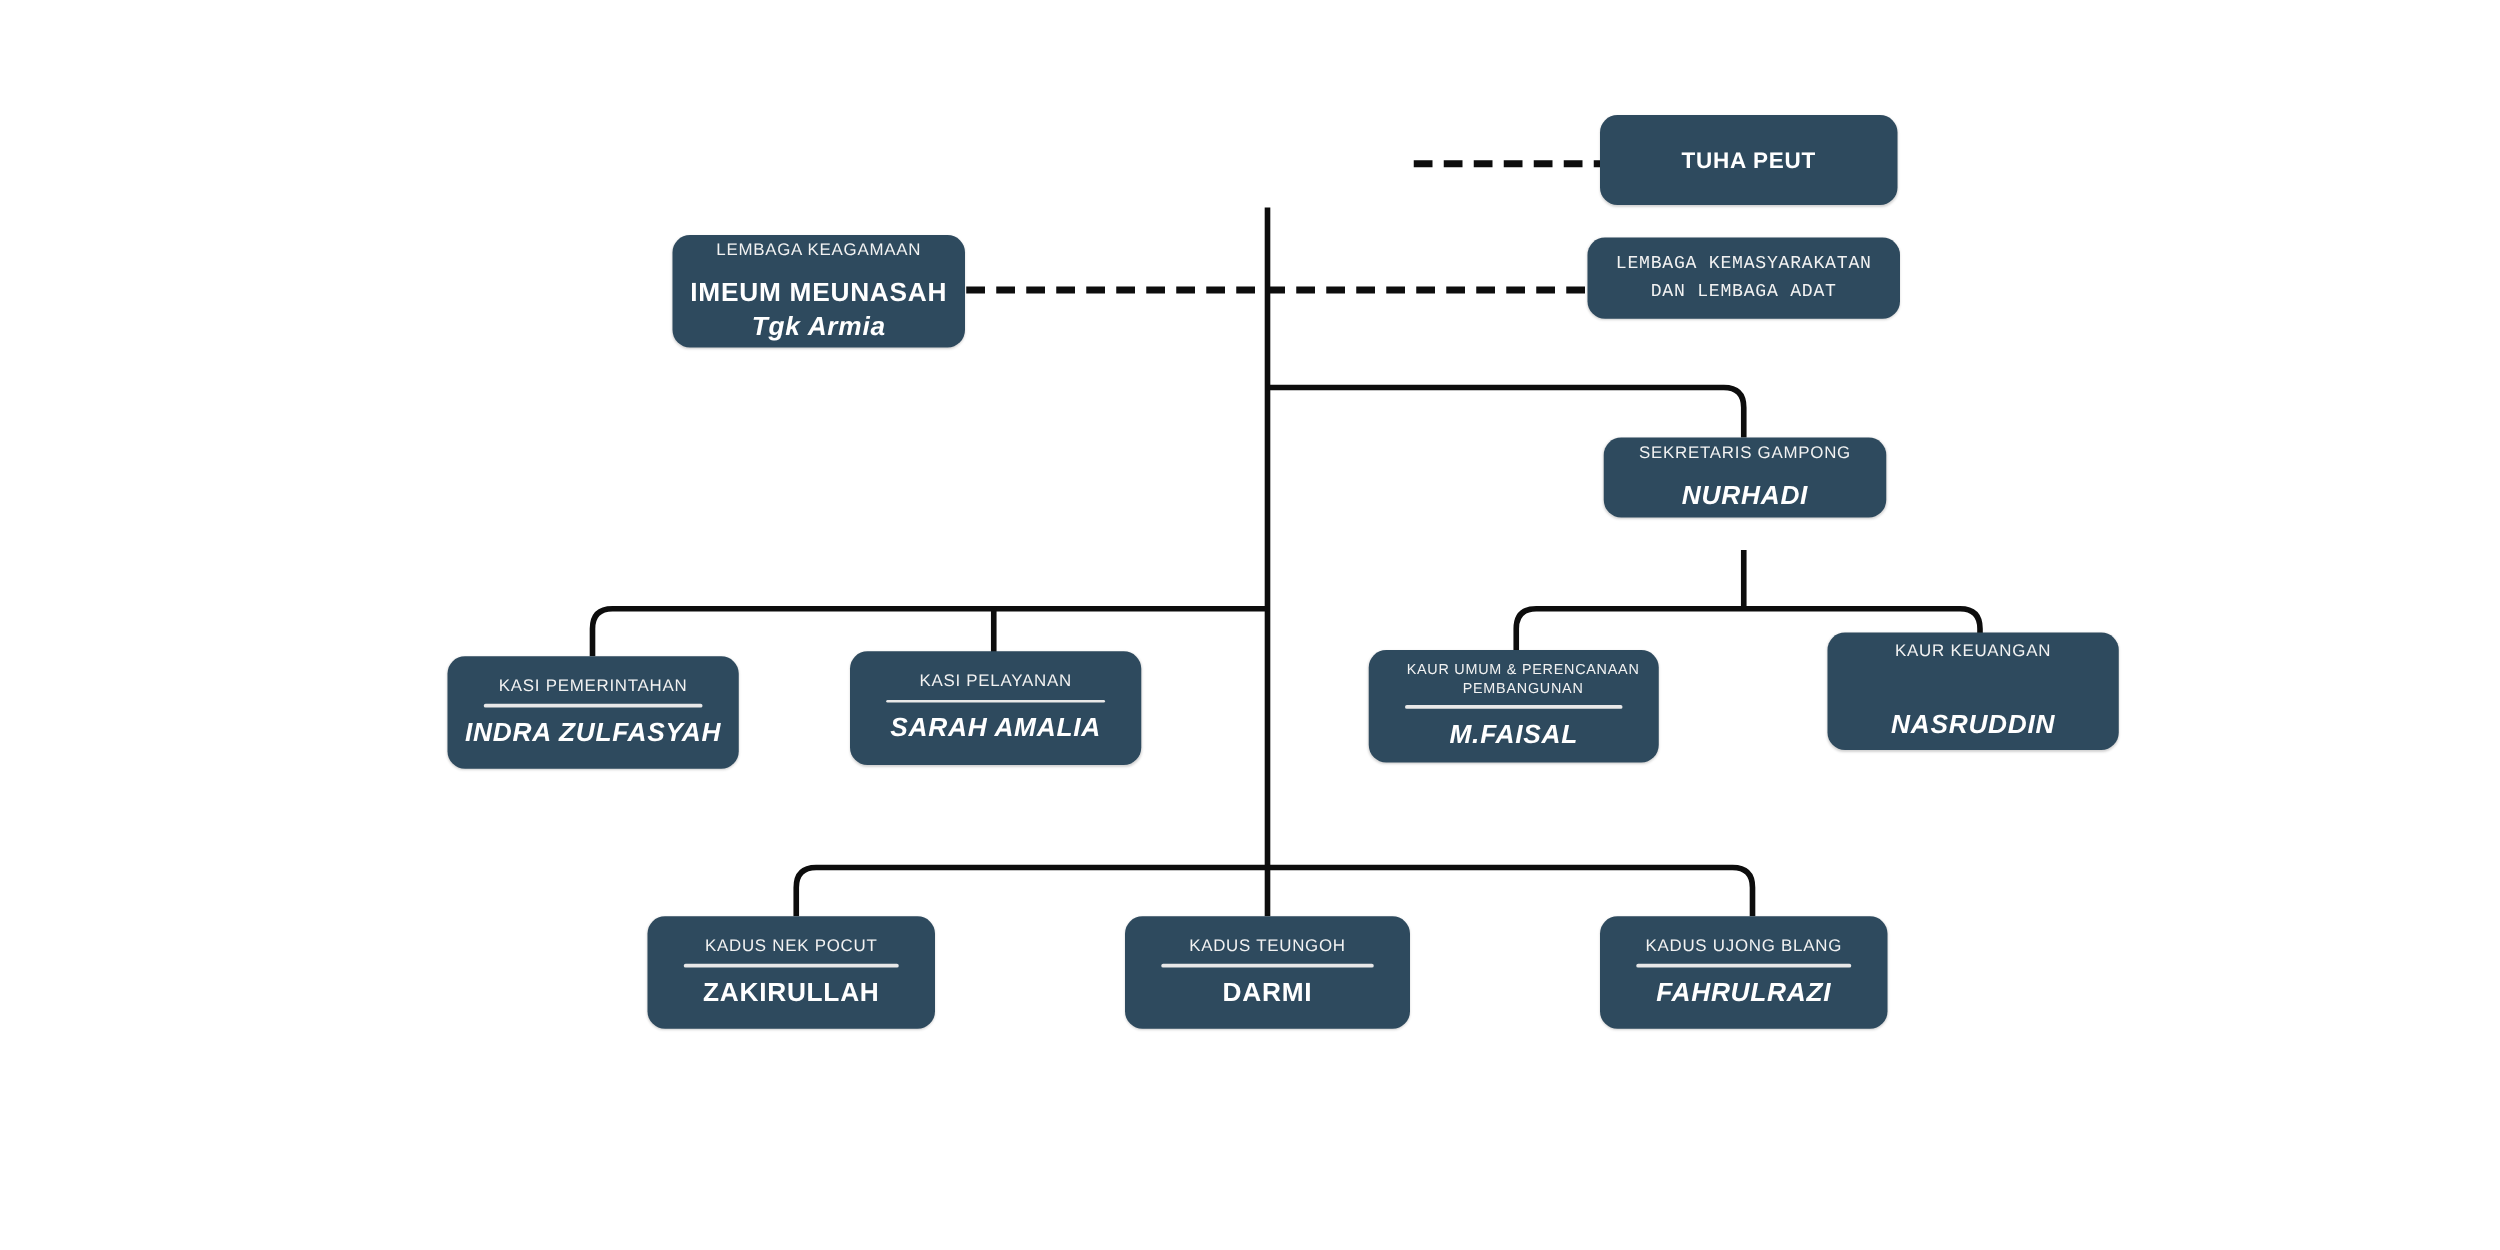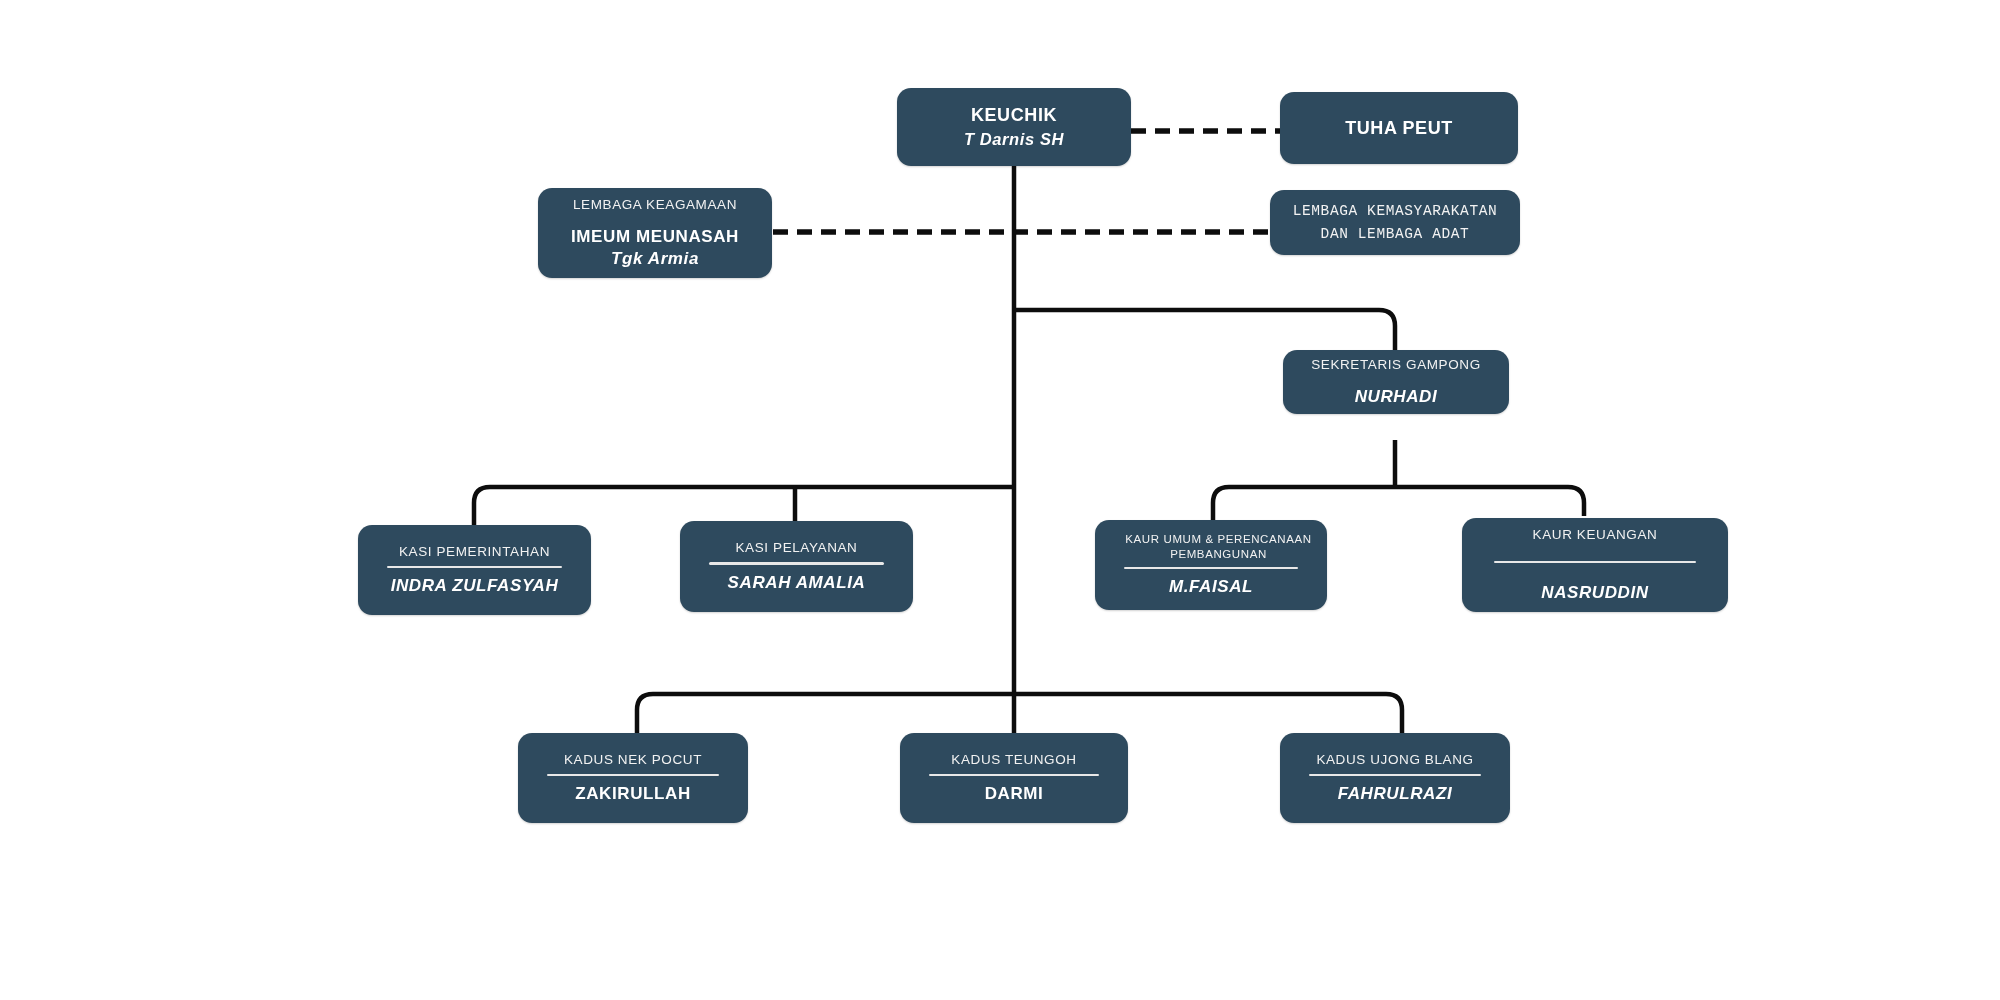--- a/index.html
+++ b/index.html
@@ -60,21 +60,21 @@
   }
   .node .separator {
     width: 82%;
     height: 2.5px;
     background: var(--sep-color, #e8e8e8);
     border-radius: 2px;
     margin: 5px 0 7px 0;
   }
   .node .person-name {
     display: block;
-    font-size: 17px;
+    font-size: 21px;
     font-weight: 700;
     letter-spacing: 0.6px;
     color: #ffffff;
     line-height: 1.3;
     white-space: nowrap;
   }
   .node .person-name.italic { font-style: italic; }
   .node.leader .person-name { font-size: 16.5px; margin-top: 2px; }
 </style>
 </head>
@@ -85,24 +85,20 @@
       <path d="M 1131 131 L 1280 131" fill="none" stroke="#0d0d0d" stroke-width="5.5" stroke-linejoin="round" stroke-dasharray="15 9"></path>
       <path d="M 749 232 L 1270 232" fill="none" stroke="#0d0d0d" stroke-width="5.5" stroke-linejoin="round" stroke-dasharray="15 9"></path>
       <path d="M 1014 166 L 1014 733" fill="none" stroke="#0d0d0d" stroke-width="4.5" stroke-linejoin="round"></path>
       <path d="M 1014 310 L 1379 310 Q 1395 310 1395 326 L 1395 350" fill="none" stroke="#0d0d0d" stroke-width="4.5" stroke-linejoin="round"></path>
       <path d="M 1395 440 L 1395 487" fill="none" stroke="#0d0d0d" stroke-width="4.5" stroke-linejoin="round"></path>
       <path d="M 1213 520 L 1213 503 Q 1213 487 1229 487 L 1568 487 Q 1584 487 1584 503 L 1584 516" fill="none" stroke="#0d0d0d" stroke-width="4.5" stroke-linejoin="round"></path>
       <path d="M 474 525 L 474 503 Q 474 487 490 487 L 1016 487" fill="none" stroke="#0d0d0d" stroke-width="4.5" stroke-linejoin="round"></path>
       <path d="M 795 487 L 795 522" fill="none" stroke="#0d0d0d" stroke-width="4.5" stroke-linejoin="round"></path>
       <path d="M 637 733 L 637 710 Q 637 694 653 694 L 1386 694 Q 1402 694 1402 710 L 1402 733" fill="none" stroke="#0d0d0d" stroke-width="4.5" stroke-linejoin="round"></path>
     </svg>
-    <div class="node leader" style="left: 897px; top: 88px; width: 234px; height: 78px;">
-      <span class="role-line">KEUCHIK</span>
-      <span class="person-name italic">T Darnis SH</span>
-    </div>
     <div class="node leader" style="left: 1280px; top: 92px; width: 238px; height: 72px; text-align: right;">
       <span class="role-line">TUHA PEUT</span>
     </div>
     <div class="node unit" style="left: 538px; top: 188px; width: 234px; height: 90px;">
       <span class="role-line">LEMBAGA KEAGAMAAN</span>
       <div class="separator"></div>
       <span class="person-name">IMEUM MEUNASAH</span>
       <span class="person-name italic">Tgk Armia</span>
     </div>
     <div class="node plain" style="left: 1270px; top: 190px; width: 250px; height: 65px; font-family: Liberation Mono, monospace;">
@@ -123,21 +119,21 @@
       <span class="role-line">KASI PELAYANAN</span>
       <div class="separator"></div>
       <span class="person-name italic">SARAH AMALIA</span>
     </div>
     <div class="node unit small-role" style="left: 1095px; top: 520px; width: 232px; height: 90px;">
       <span class="role-line">KAUR UMUM &amp; PERENCANAAN</span>
       <span class="role-line">PEMBANGUNAN</span>
       <div class="separator"></div>
       <span class="person-name italic">M.FAISAL</span>
     </div>
-    <div class="node unit" style="left: 1462px; top: 518px; width: 266px; height: 94px; gap: 12px;">
+    <div class="node unit" style="left: 1462px; top: 506px; width: 233px; height: 94px; gap: 12px;">
       <span class="role-line">KAUR KEUANGAN</span>
       <div class="separator"></div>
       <span class="person-name italic">NASRUDDIN</span>
     </div>
     <div class="node unit" style="left: 518px; top: 733px; width: 230px; height: 90px;">
       <span class="role-line">KADUS NEK POCUT</span>
       <div class="separator"></div>
       <span class="person-name">ZAKIRULLAH</span>
     </div>
     <div class="node unit" style="left: 1280px; top: 733px; width: 230px; height: 90px;">

